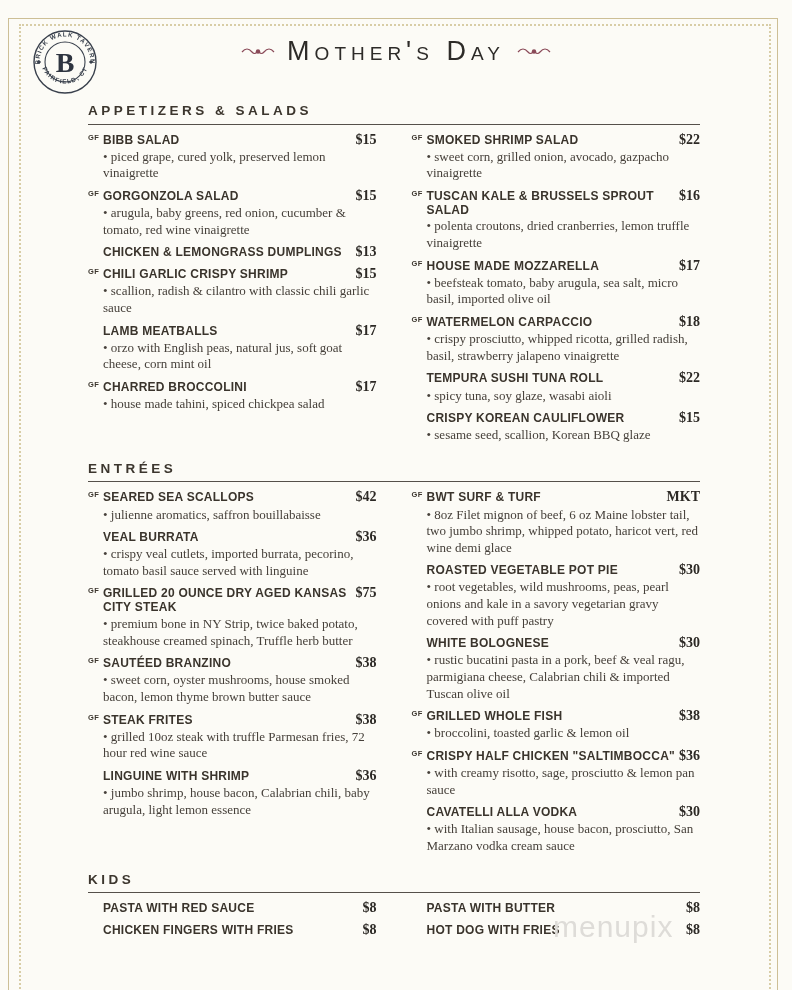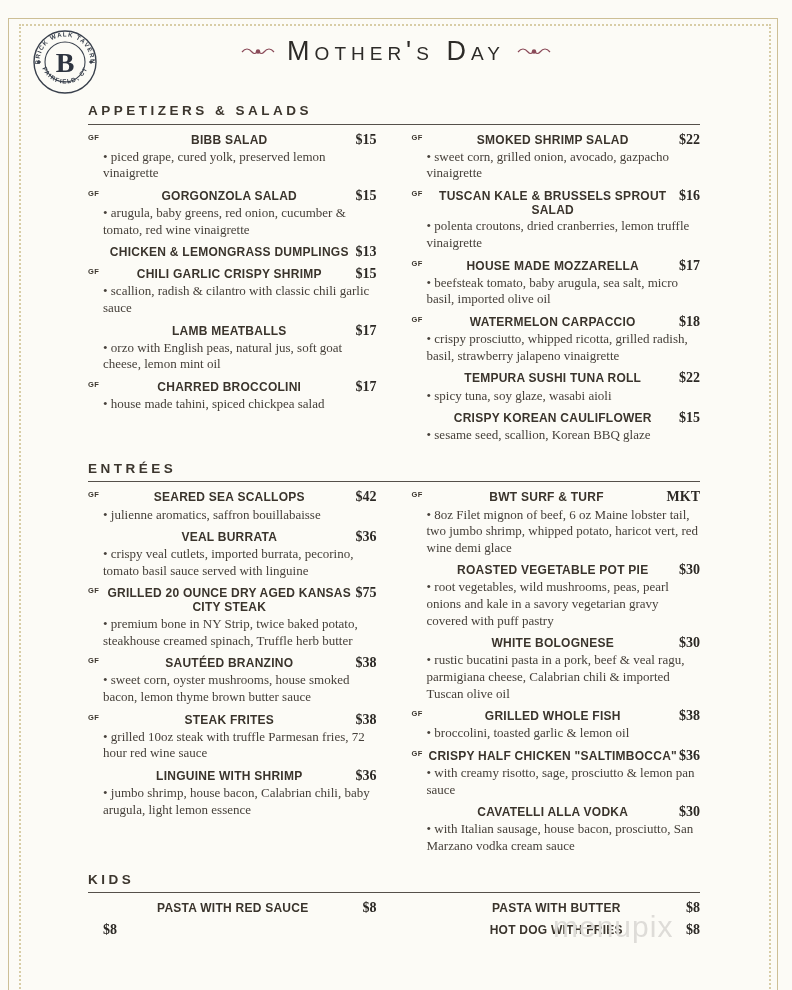--- a/index.html
+++ b/index.html
@@ -30,21 +30,21 @@
     font-size:13.5px;font-weight:700;letter-spacing:3.5px;color:#3c362e;line-height:1.3;
   }
   .columns{display:flex;gap:35px;}
   .col{width:292px;}
   .item{margin-bottom:6px;}
   .item-head{position:relative;display:flex;align-items:baseline;padding-left:15px;line-height:1.15;}
   .gf{
     position:absolute;left:0;top:2px;font-size:7.5px;font-weight:700;
     letter-spacing:.5px;color:#3c362e;
   }
-  .name{flex:1;font-size:12px;font-weight:700;letter-spacing:.25px;color:#3a342c;padding-right:0;text-align:center;}
+  .name{flex:1;font-size:12px;font-weight:700;letter-spacing:.25px;color:#3a342c;padding-right:0;}
   .price{font-family:"Liberation Serif",serif;font-size:14px;font-weight:700;color:#2c2925;white-space:nowrap;}
   .desc{
     font-family:"Liberation Serif",serif;font-size:13px;line-height:1.28;color:#46403a;
     padding-left:15px;margin-top:1px;max-width:277px;
   }
   
   .watermark{
     position:absolute;left:553px;top:910px;font-size:30px;letter-spacing:1px;
     color:#dedcd8;font-weight:400;
   }
@@ -130,21 +130,21 @@
     </div>
     <div class="desc">• scallion, radish &amp; cilantro with classic chili garlic sauce</div>
   </div>
 
   <div class="item">
     <div class="item-head">
 
       <span class="name">LAMB MEATBALLS</span>
       <span class="price">$17</span>
     </div>
-    <div class="desc">• orzo with English peas, natural jus, soft goat cheese, lemon mint oil</div>
+    <div class="desc">• orzo with English peas, natural jus, soft goat cheese, corn mint oil</div>
   </div>
 
   <div class="item">
     <div class="item-head">
       <span class="gf">GF</span>
       <span class="name">CHARRED BROCCOLINI</span>
       <span class="price">$17</span>
     </div>
     <div class="desc">• house made tahini, spiced chickpea salad</div>
   </div>
@@ -336,20 +336,21 @@
 
       <span class="name">PASTA WITH RED SAUCE</span>
       <span class="price">$8</span>
     </div>
 
   </div>
 
   <div class="item">
     <div class="item-head">
 
+      <span class="name">CHICKEN FINGERS WITH FRIES</span>
       <span class="price">$8</span>
     </div>
 
   </div>
 </div>
       <div class="col">
   <div class="item">
     <div class="item-head">
 
       <span class="name">PASTA WITH BUTTER</span>

